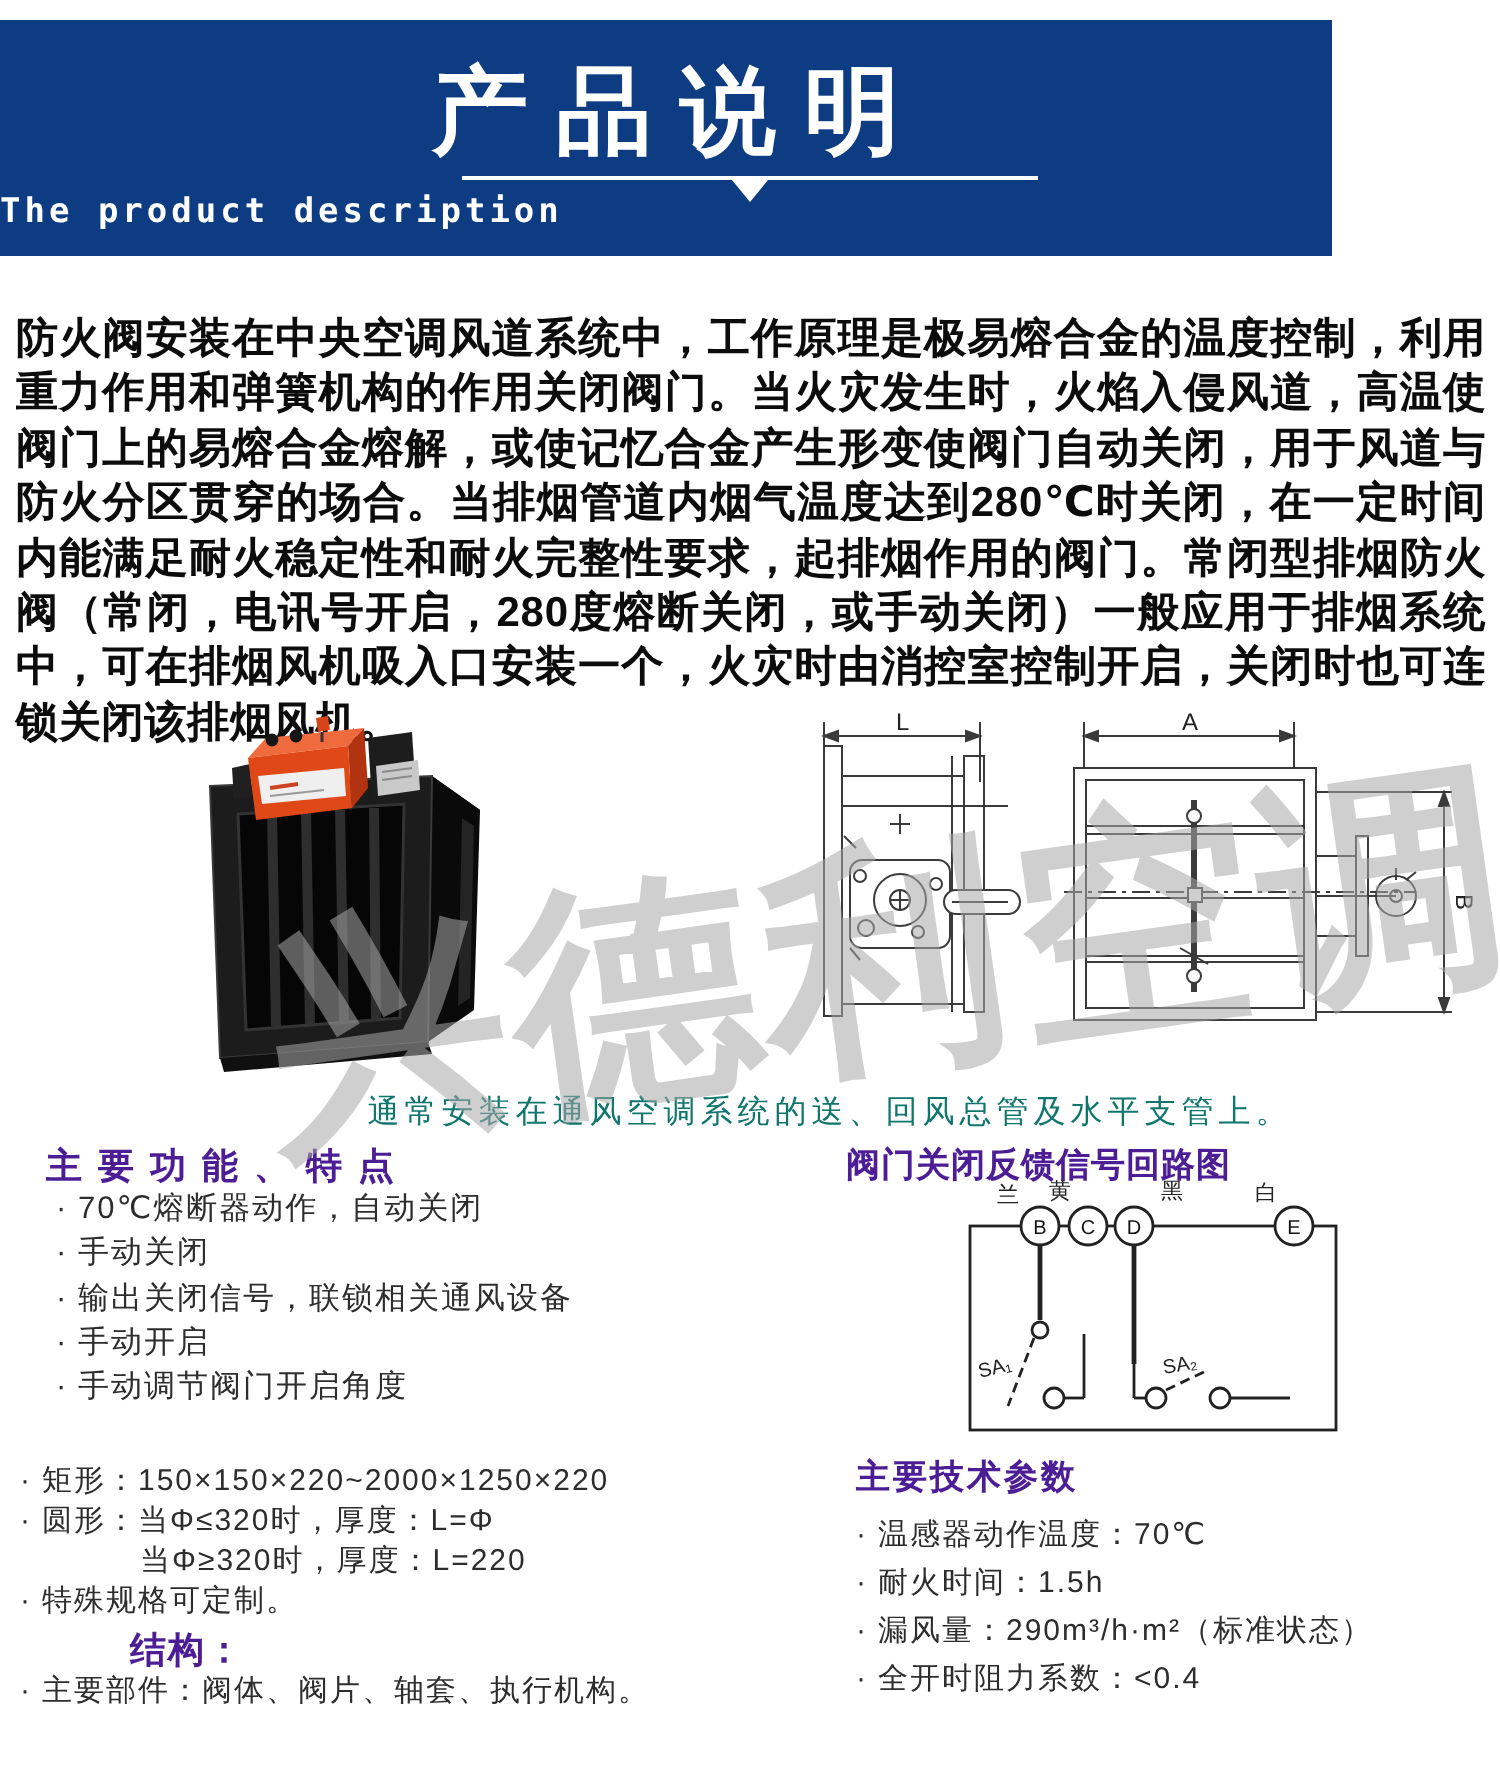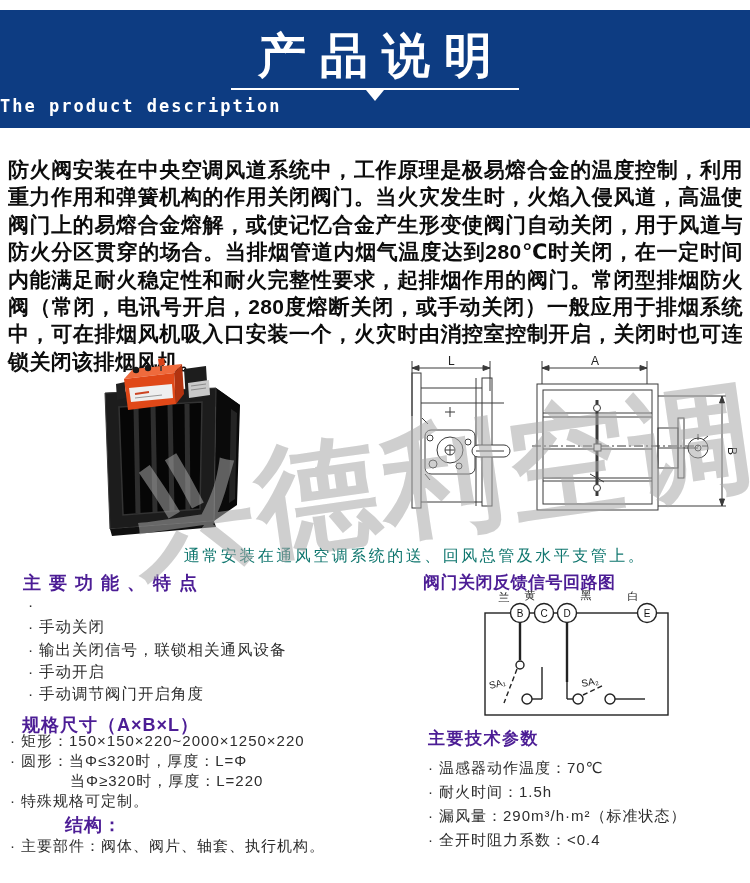--- a/index.html
+++ b/index.html
@@ -1,20 +1,20 @@
 <!DOCTYPE html>
 <html><head>
 <meta charset="utf-8">
 <style>
   html,body{margin:0;padding:0;background:#ffffff;}
   #page{position:relative;width:750px;height:883px;background:#ffffff;overflow:hidden;
         font-family:"Liberation Sans","DejaVu Sans",sans-serif;}
 
   
-  .band{position:absolute;left:0;top:10px;width:750px;height:118px;background:#0d3c82;}
+  .band{position:absolute;left:0;top:10px;width:666px;height:118px;background:#0d3c82;}
   .band-title{position:absolute;left:0;top:14px;width:100%;text-align:center;
 rgb    color:#ffffff;font-size:48px;font-weight:bold;letter-spacing:14px;padding-left:14px;
     box-sizing:border-box;color:#fff;}
   .band-line{position:absolute;left:231px;top:78px;width:288px;height:2px;background:#ffffff;}
   .band-tri{position:absolute;left:366px;top:80px;width:0;height:0;
     border-left:9px solid transparent;border-right:9px solid transparent;border-top:11px solid #ffffff;}
   .band-sub{position:absolute;left:0;top:86px;width:100%;color:#ffffff;
     font-family:"DejaVu Sans Mono",monospace;font-size:17px;font-weight:bold;letter-spacing:2px;}
 
   
@@ -178,40 +178,40 @@
   </svg>
 
   <div class="watermark">兴德利空调</div>
 
   <div class="caption">通常安装在通风空调系统的送、回风总管及水平支管上。</div>
 
   <div class="h-blue h-feat">主要功能、特点</div>
   <div class="list list-feat">
       <div class="li">
         <span class="b">·</span>
+        <span class="t">70℃熔断器动作，自动关闭</span>
       </div>
       <div class="li">
         <span class="b">·</span>
         <span class="t">手动关闭</span>
       </div>
       <div class="li">
         <span class="b">·</span>
         <span class="t">输出关闭信号，联锁相关通风设备</span>
       </div>
       <div class="li">
         <span class="b">·</span>
         <span class="t">手动开启</span>
       </div>
       <div class="li">
         <span class="b">·</span>
         <span class="t">手动调节阀门开启角度</span>
       </div>
     </div>
 
-  <div class="h-blue h-spec">规格尺寸（A×B×L）</div>
   <div class="list list-spec">
       <div class="li">
         <span class="b">·</span>
         <span class="t">矩形：150×150×220~2000×1250×220</span>
       </div>
       <div class="li">
         <span class="b">·</span>
         <span class="t">圆形：当Φ≤320时，厚度：L=Φ</span>
       </div>
       <div class="li indent">

